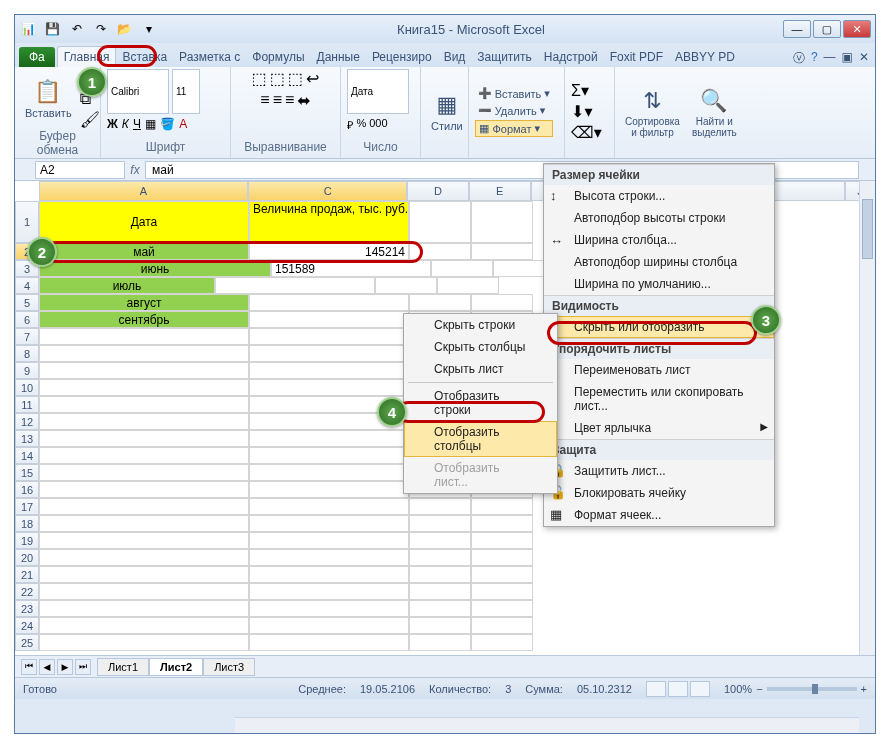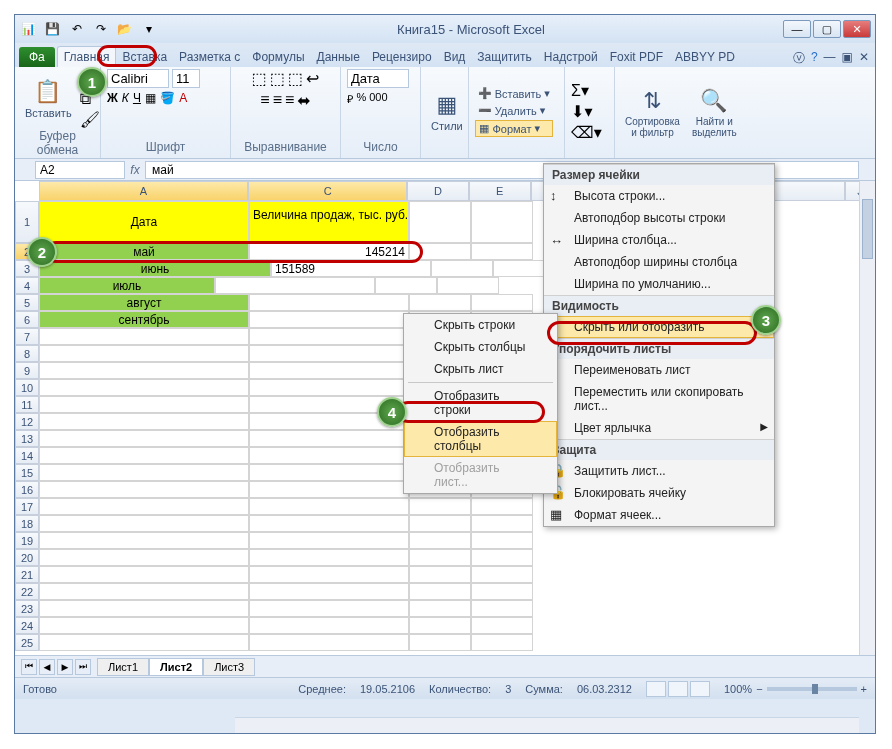--- a/index.html
+++ b/index.html
@@ -24,21 +24,21 @@
 
 
 .ribbon { height: 92px; background: linear-gradient(#f7fafd,#e6eef8); border-bottom:1px solid #b9c9dd; display:flex; }
 .group { border-right:1px solid #c9d6e6; padding: 2px 6px; display:flex; flex-direction:column; justify-content:space-between; }
 .group-label { font-size:12px; color:#5a6f8a; text-align:center; padding-bottom:2px; }
 .group-content { flex:1; display:flex; align-items:center; gap:4px; }
 .big-btn { display:flex; flex-direction:column; align-items:center; font-size:11px; color:#3b5377; gap:2px; padding:2px 4px; }
 .big-btn .ico { font-size:22px; }
 .small-btn-col { display:flex; flex-direction:column; gap:2px; }
 .small-btn { font-size:11px; color:#3b5377; padding:1px 3px; display:flex; align-items:center; gap:3px; }
-.font-combo { border:1px solid #b5c8de; background:#fff; font-size:13px; padding:1px 3px; }
+.font-combo { border:1px solid #b5c8de; background:#fff; font-size:10px; padding:16px 3px; }
 
 
 .namebox-row { height:22px; background:#e8eef7; border-bottom:1px solid #b9c9dd; display:flex; align-items:center; }
 .namebox { width:90px; border:1px solid #b5c8de; background:#fff; font-size:12px; padding:1px 4px; margin-left:20px; }
 .fx { width:20px; text-align:center; font-style:italic; color:#5a6f8a; font-size:12px; }
 .formula-input { flex:1; border:1px solid #b5c8de; background:#fff; font-size:12px; padding:1px 6px; margin-right:16px; }
 
 
 .grid-area { position:relative; height: 474px; background:#fff; overflow:hidden; }
 .col-headers { height:20px; display:flex; margin-left:24px; }
@@ -263,21 +263,21 @@
       <div class="col-header" style="width:62px">D</div>
       <div class="col-header" style="width:62px">E</div>
       <div class="col-header" style="width:316px"></div>
       <div class="col-header" style="width:30px">J</div>
     </div>
     <div class="rows">
 
       <div class="row" style="height:42px">
         <div class="row-header" style="line-height:40px">1</div>
         <div class="cell header-cell" style="width:210px;line-height:40px">Дата</div>
-        <div class="cell header-cell" style="width:160px;line-height:14px;padding-top:6px">Величина продаж, тыс. руб.</div>
+        <div class="cell header-cell" style="width:160px;line-height:14px;padding-top:0">Величина продаж, тыс. руб.</div>
         <div class="cell" style="width:62px"></div>
         <div class="cell" style="width:62px"></div>
       </div>
 
       <div class="row" id="datarow-0">
           <div class="row-header sel">2</div>
           <div class="cell data-cell-a" style="width:210px">май</div>
           <div class="cell" style="width:160px;text-align:right">145214</div>
           <div class="cell" style="width:62px"></div>
           <div class="cell" style="width:62px"></div>
@@ -466,21 +466,21 @@
   </div>
 
   <div class="statusbar">
     <span>Готово</span>
     <span class="spacer"></span>
     <span>Среднее:</span>
     <span>19.05.2106</span>
     <span>Количество:</span>
     <span>3</span>
     <span>Сумма:</span>
-    <span>06.03.2312</span>
+    <span>05.10.2312</span>
     <div class="view-btns">
       <div class="view-btn"></div>
       <div class="view-btn"></div>
       <div class="view-btn"></div>
     </div>
     <div class="zoom">
       <span>100%</span>
       <span>−</span>
       <div class="zoom-track">
           <div class="zoom-thumb"></div>

